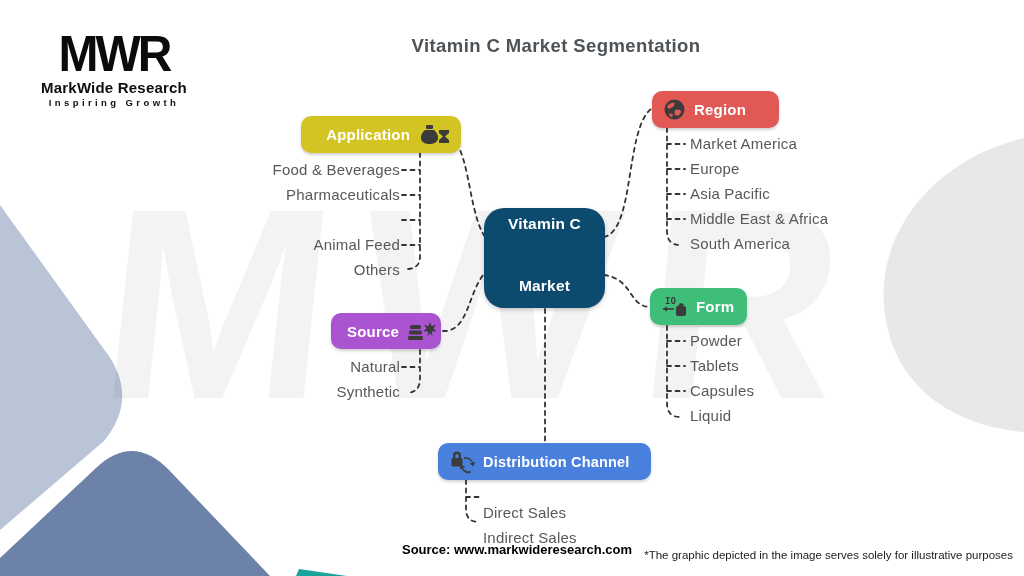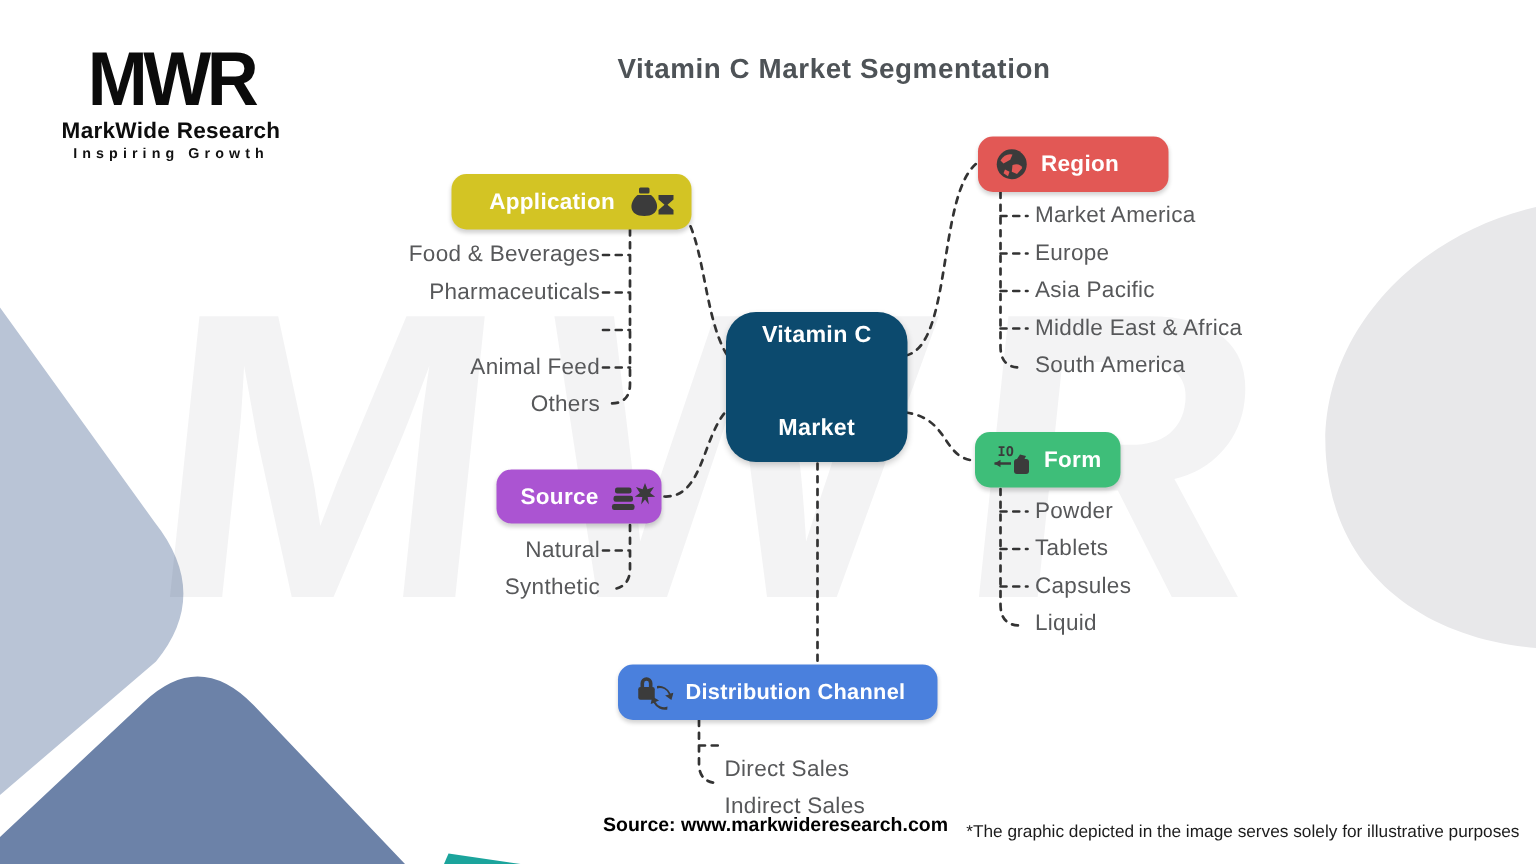--- a/index.html
+++ b/index.html
@@ -31,21 +31,21 @@
   .seg-node{
     position:absolute;display:flex;align-items:center;gap:8px;
     padding:0 11px;border-radius:10px;z-index:2;
     box-shadow:0 2px 3px rgba(0,0,0,0.18);
   }
   .seg-node .lbl{font-size:15px;font-weight:700;color:#fff;letter-spacing:0.2px;white-space:nowrap;}
   .node-application{left:301px;top:116px;width:160px;height:37px;justify-content:flex-end;box-sizing:border-box;padding-left:16px;}
   .node-source{left:331px;top:313px;width:110px;height:36px;justify-content:space-between;box-sizing:border-box;padding-left:16px;}
   .node-region{left:652px;top:91px;width:127px;height:37px;box-sizing:border-box;}
   .node-form{left:650px;top:288px;width:97px;height:37px;box-sizing:border-box;}
-  .node-distribution{left:412px;top:443px;width:213px;height:37px;box-sizing:border-box;}
+  .node-distribution{left:438px;top:443px;width:213px;height:37px;box-sizing:border-box;}
   .node-distribution .lbl{font-size:14.5px;}
   .node-center{
     position:absolute;left:484px;top:208px;width:121px;height:100px;border-radius:20px;z-index:2;
     display:flex;flex-direction:column;justify-content:flex-end;align-items:center;
     padding-bottom:13px;box-sizing:border-box;box-shadow:0 2px 4px rgba(0,0,0,0.2);
   }
   .node-center .cline{font-size:15.5px;font-weight:700;color:#fff;line-height:18px;letter-spacing:0.2px;}
   .nicon{display:block;flex:none;}
   
   .item{position:absolute;font-size:15px;color:#57585a;line-height:18px;letter-spacing:0.2px;z-index:2;white-space:nowrap;}

